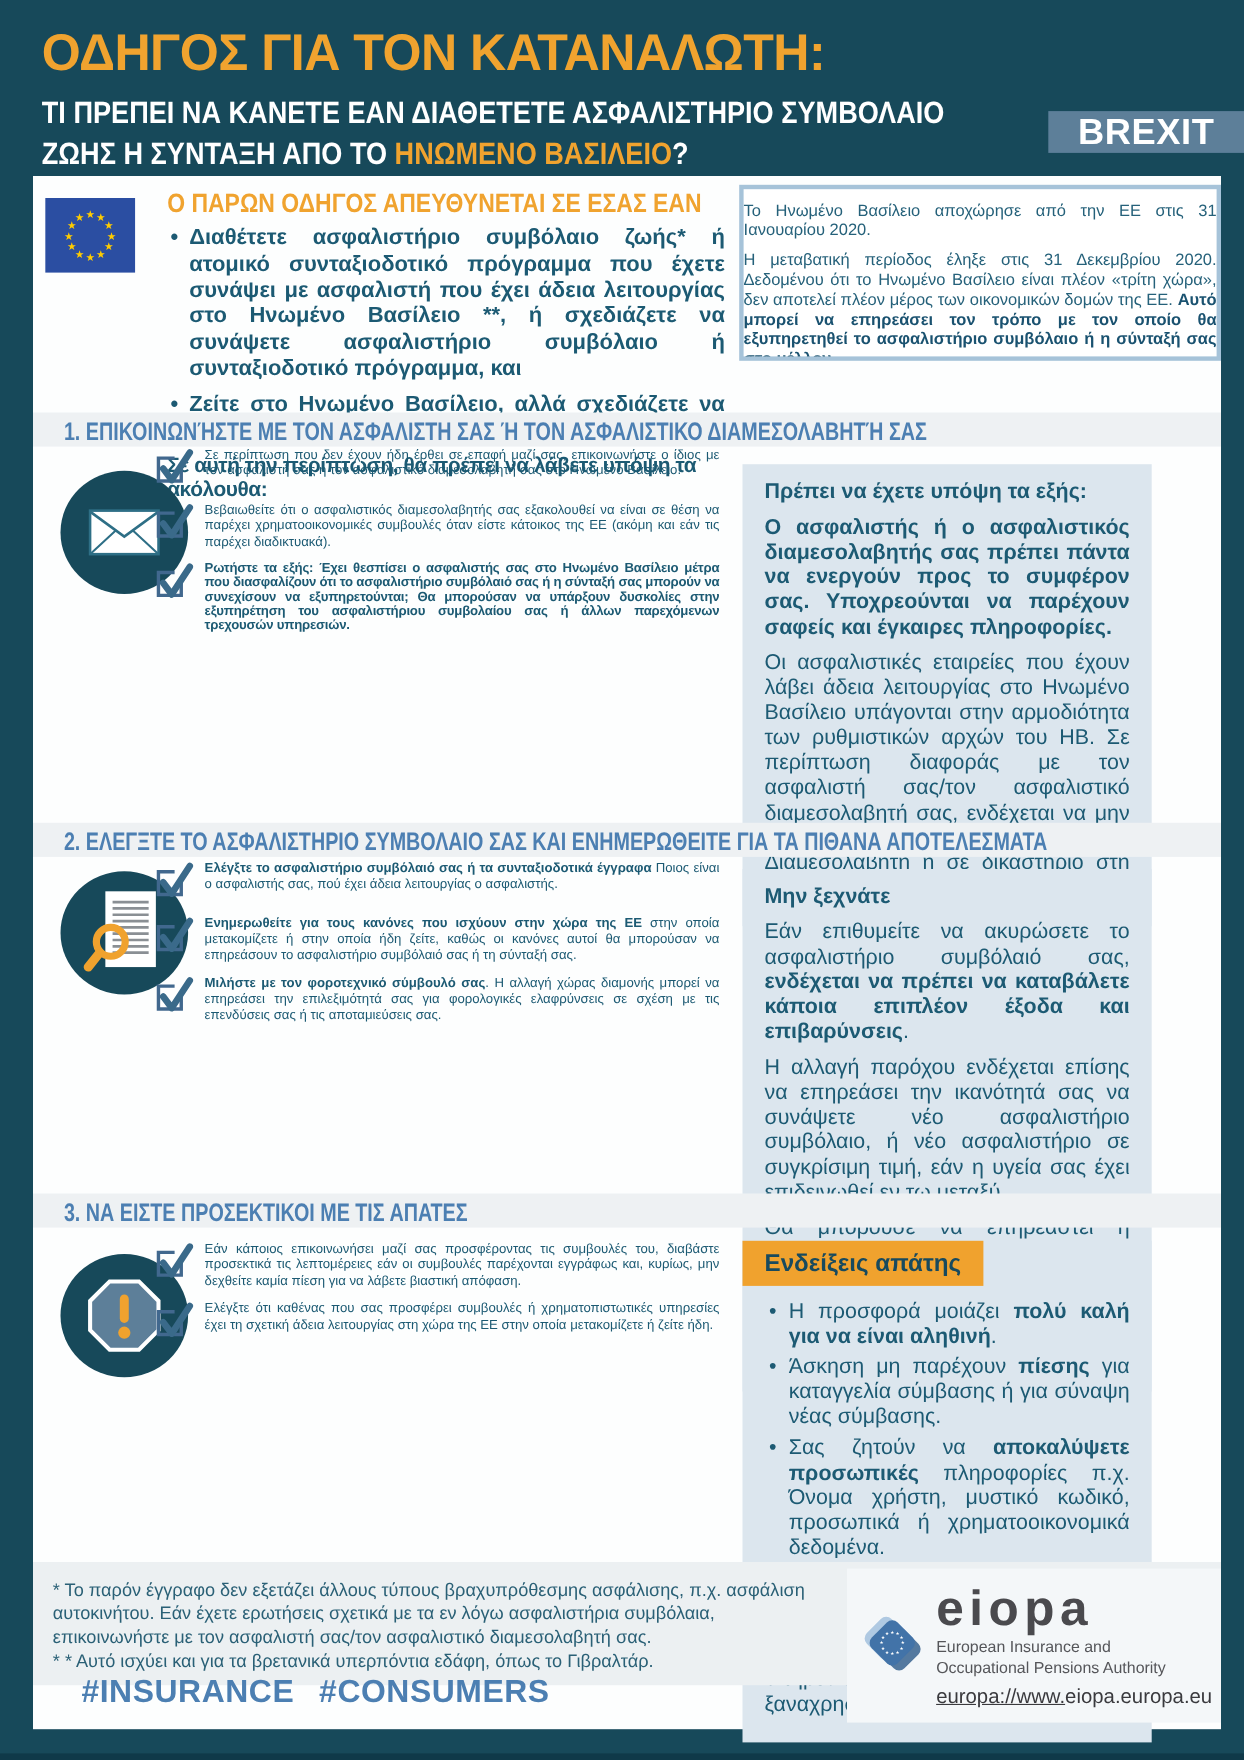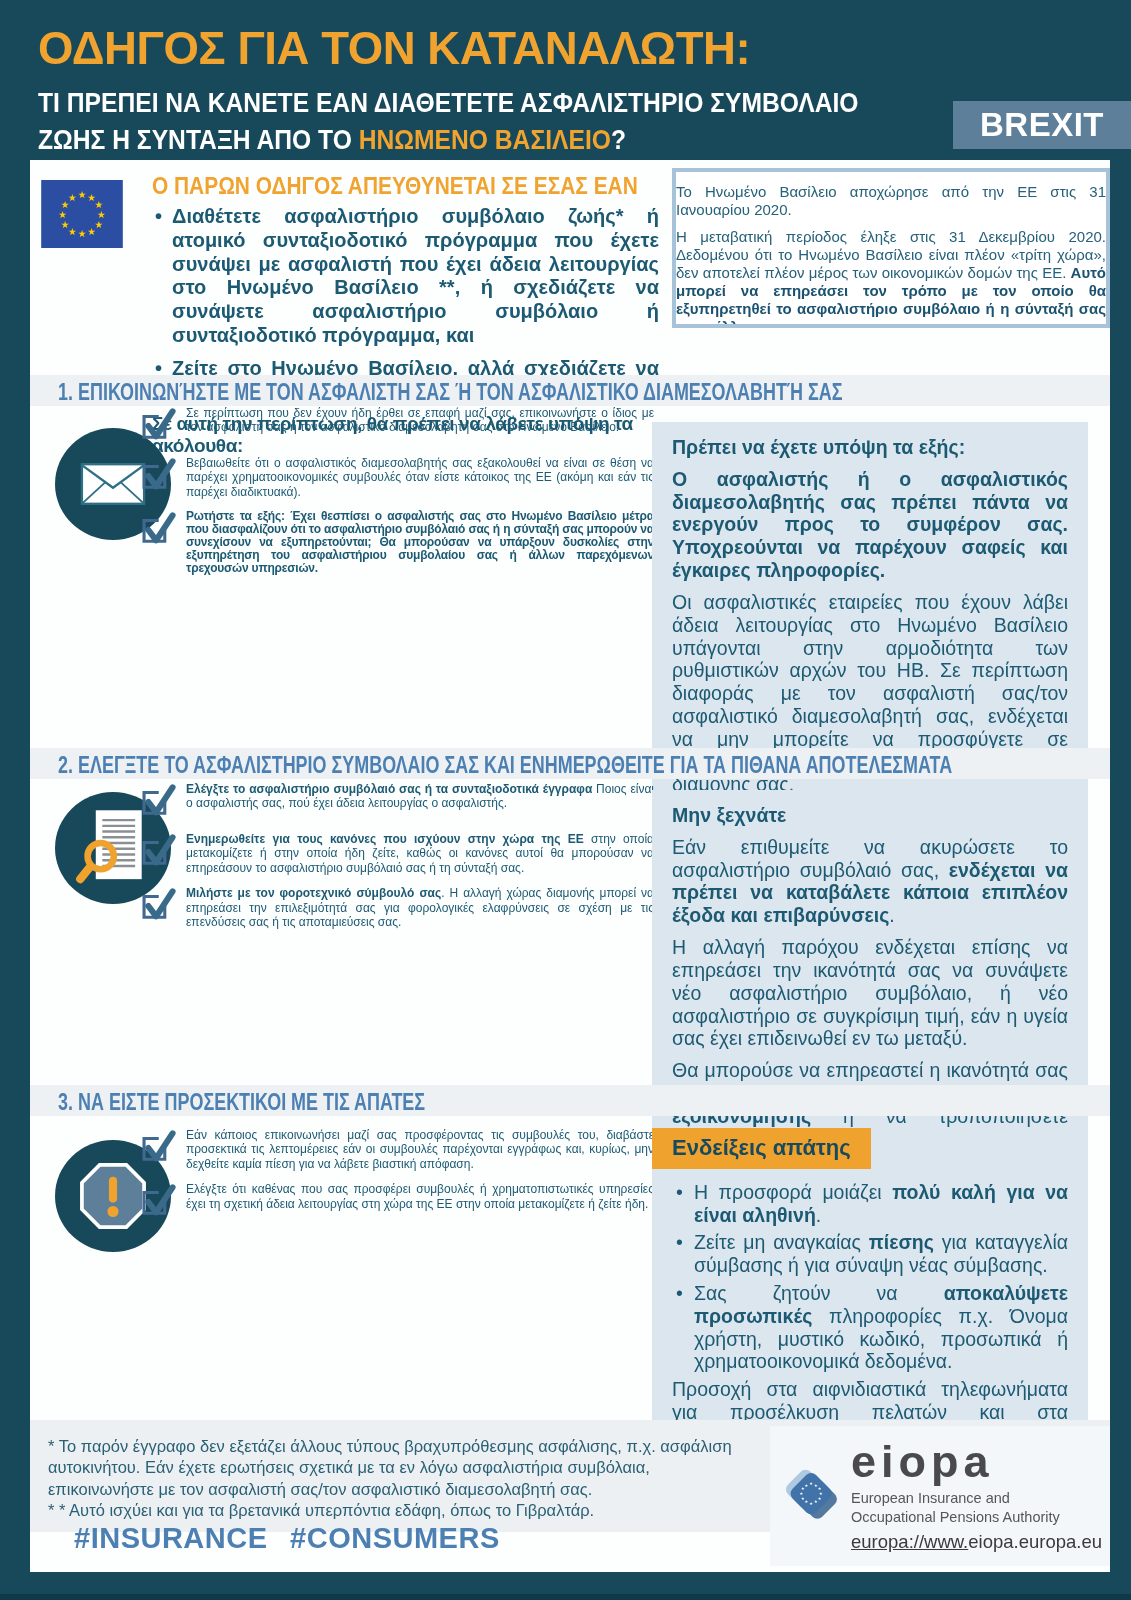--- a/index.html
+++ b/index.html
@@ -4,21 +4,21 @@
 <style>
   *{margin:0;padding:0;box-sizing:border-box;}
   body{margin:0;background:#444;font-family:"Liberation Sans",sans-serif;}
   .page{position:relative;width:1131px;height:1600px;background:#17495A;overflow:hidden;margin:0 auto;}
 
   
   .header{position:absolute;left:38px;top:20px;width:900px;}
   .title{color:#F0A32F;font-size:47px;font-weight:700;letter-spacing:-0.5px;transform:scaleX(.97);transform-origin:left;white-space:nowrap;}
   .sub{margin-top:10px;color:#FFFFFF;font-size:28px;font-weight:700;line-height:1.32;transform:scaleX(.88);transform-origin:left;white-space:nowrap;}
   .sub .hl{color:#F0A32F;}
-  .badge{position:absolute;right:0;top:101px;width:178px;height:48px;background:#5D7F99;color:#fff;
+  .badge{position:absolute;right:0;top:101px;width:178px;height:38px;background:#5D7F99;color:#fff;
          font-weight:700;font-size:33px;display:flex;align-items:center;justify-content:center;letter-spacing:.5px;}
 
   
   .content{position:absolute;left:30px;top:160px;width:1080px;height:1412px;background:#FDFEFE;}
 
   
   .flag{position:absolute;left:10px;top:20px;width:84px;height:68px;}
   .intro-text{position:absolute;left:122px;top:12px;width:507px;}
   .intro-text h2{color:#F0A32F;font-size:24px;font-weight:700;margin-bottom:5px;white-space:nowrap;transform:scaleX(.87);transform-origin:left;}
   .intro-text ul{list-style:none;}
@@ -44,21 +44,21 @@
   
   .list{position:absolute;left:108px;width:516px;}
   .l1{top:246px;}.l2{top:622px;}.l3{top:968px;}
   .item{display:flex;gap:10px;margin-bottom:11px;}
   .item svg{flex:0 0 38px;width:38px;height:38px;margin-top:1px;}
   .item p{color:#1C5A73;font-size:12px;line-height:1.2;text-align:justify;flex:1;}
   .item p strong{font-weight:700;}
   .allbold{font-weight:700;line-height:1.09 !important;letter-spacing:-0.2px;}
 
   
-  .graybox{position:absolute;left:622px;width:436px;background:#DCE6EE;padding:14px 20px;color:#1C5A73;
+  .graybox{position:absolute;left:645px;width:372px;background:#DCE6EE;padding:14px 20px;color:#1C5A73;
            font-size:19.5px;line-height:1.17;}
   .graybox p{text-align:justify;margin-bottom:9px;}
   .bold{font-weight:700;}
   .b1{top:262px;min-height:315px;}
   .b2{top:630px;min-height:290px;}
   .b3{top:968px;min-height:287px;padding:0;}
   .fraud-tag{display:inline-block;background:#F0A22E;color:#184A5E;font-weight:700;font-size:22px;padding:7px 20px 8px 20px;}
   .b3 .inner{padding:12px 20px 14px 20px;}
   .b3 ul{list-style:none;margin-bottom:2px;}
   .b3 li{position:relative;padding-left:22px;margin-bottom:5px;text-align:justify;}
@@ -243,21 +243,21 @@
           </svg>
         <p>Ελέγξτε ότι καθένας που σας προσφέρει συμβουλές ή χρηματοπιστωτικές υπηρεσίες έχει τη σχετική άδεια λειτουργίας στη χώρα της ΕΕ στην οποία μετακομίζετε ή ζείτε ήδη.</p>
       </div>
     </div>
 
     <aside class="graybox b3">
       <div class="fraud-tag">Ενδείξεις απάτης</div>
       <div class="inner">
         <ul>
           <li><span>Η προσφορά μοιάζει </span><strong>πολύ καλή για να είναι αληθινή</strong><span>.</span></li>
-          <li><span>Ζείτε μη αναγκαίας </span><strong>πίεσης</strong><span> για καταγγελία σύμβασης ή για σύναψη νέας σύμβασης.</span></li>
+          <li><span>Άσκηση μη παρέχουν </span><strong>πίεσης</strong><span> για καταγγελία σύμβασης ή για σύναψη νέας σύμβασης.</span></li>
           <li><span>Σας ζητούν να </span><strong>αποκαλύψετε προσωπικές</strong><span> πληροφορίες π.χ. Όνομα χρήστη, μυστικό κωδικό, προσωπικά ή χρηματοοικονομικά δεδομένα.</span></li>
         </ul>
         <p>Προσοχή στα αιφνιδιαστικά τηλεφωνήματα για προσέλκυση πελατών και στα ηλεκτρονικά μηνύματα ή τις επιγραμμικές υπηρεσίες, ιδίως εάν δεν τα έχετε ξαναχρησιμοποιήσει.</p>
       </div>
     </aside>
 
     <div class="footer">
       <div class="fns">
         <p>* Το παρόν έγγραφο δεν εξετάζει άλλους τύπους βραχυπρόθεσμης ασφάλισης, π.χ. ασφάλιση αυτοκινήτου. Εάν έχετε ερωτήσεις σχετικά με τα εν λόγω ασφαλιστήρια συμβόλαια, επικοινωνήστε με τον ασφαλιστή σας/τον ασφαλιστικό διαμεσολαβητή σας.</p>
         <p>* * Αυτό ισχύει και για τα βρετανικά υπερπόντια εδάφη, όπως το Γιβραλτάρ.</p>

